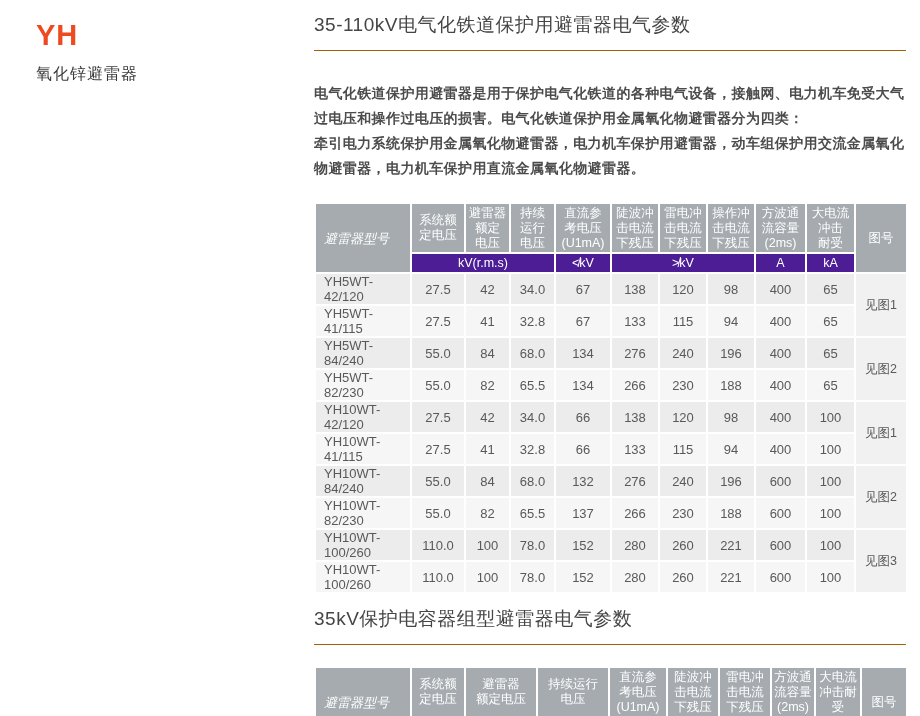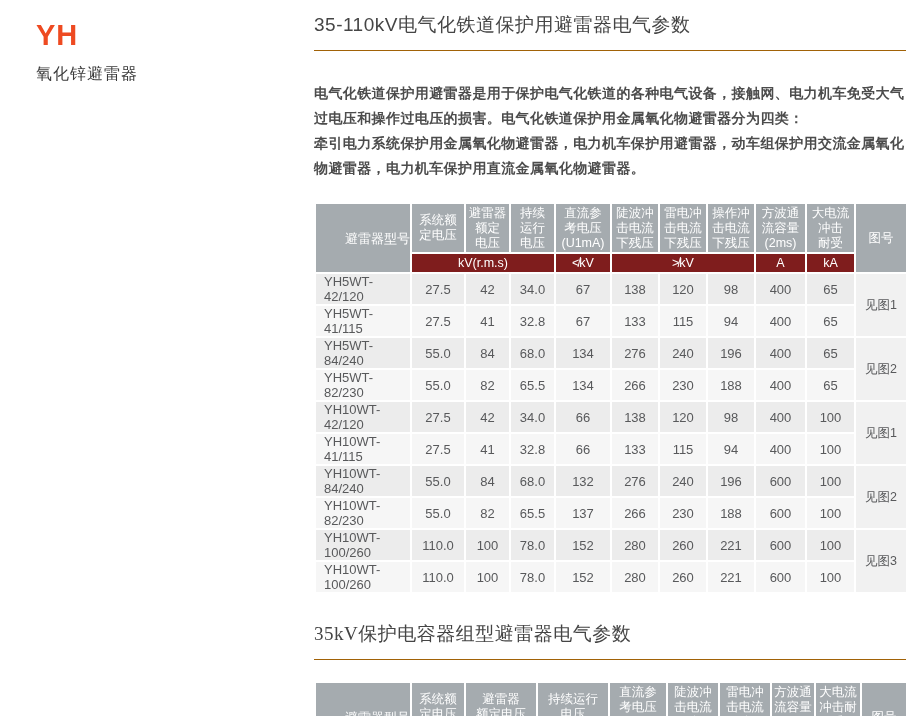--- a/index.html
+++ b/index.html
@@ -19,32 +19,32 @@
   }
   .desc { margin-top:30px; }
   .desc p { font-size:14px; font-weight:600; color:#4c4c4c; line-height:25px; letter-spacing:0.4px; }
 
   table.params { border-collapse:collapse; table-layout:fixed; width:592px; margin-top:21px; }
   table.params th, table.params td { border:2px solid #fff; overflow:hidden; }
   table.params th {
     background:#a5abaf; color:#fff; font-weight:400; font-size:12.5px;
     line-height:15px; text-align:center; vertical-align:middle; white-space:pre-line;
   }
-  table.params th.model-h { text-align:right; padding-left:8px; font-size:13px; }
+  table.params th.model-h { text-align:left; padding-left:8px; font-size:13px;font-style:italic; }
   tr.head-main th { height:50px; }
-  tr.head-units th { height:20px; background:#7f1d1d; font-size:12.5px; line-height:13px; }
+  tr.head-units th { height:20px; background:#4c1d95; font-size:12.5px; line-height:13px; }
   table.params td {
     text-align:center; vertical-align:middle; font-size:13px; color:#58595b; height:24px;
   }
   tbody tr:nth-child(odd) td { background:#ececec; }
   tbody tr:nth-child(even) td { background:#f6f6f6; }
   table.params td.model { text-align:left; padding-left:8px; }
   table.params td.fig { background:#f1f1f1 !important; font-size:12.5px; }
 
-  .section2-title { margin-top:21px;font-family:Liberation Serif, serif; }
+  .section2-title { margin-top:6px; }
 </style>
 </head>
 <body>
 
 <div class="page">
 
   <div class="side">
     <div class="brand-code">YH</div>
     <div class="product-name">氧化锌避雷器</div>
   </div>

